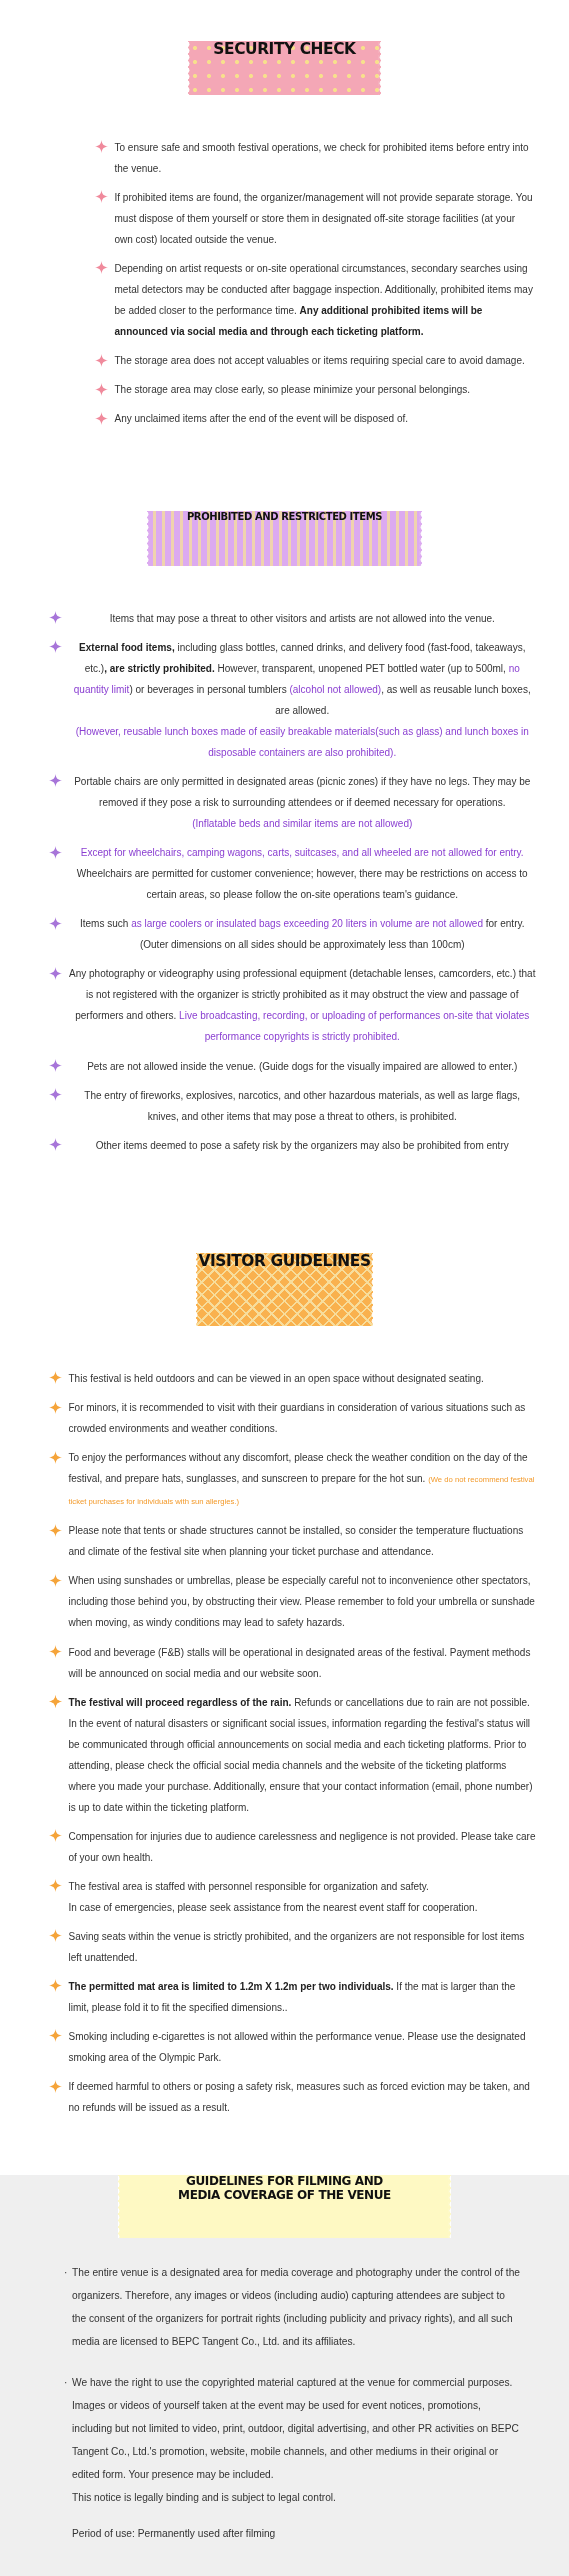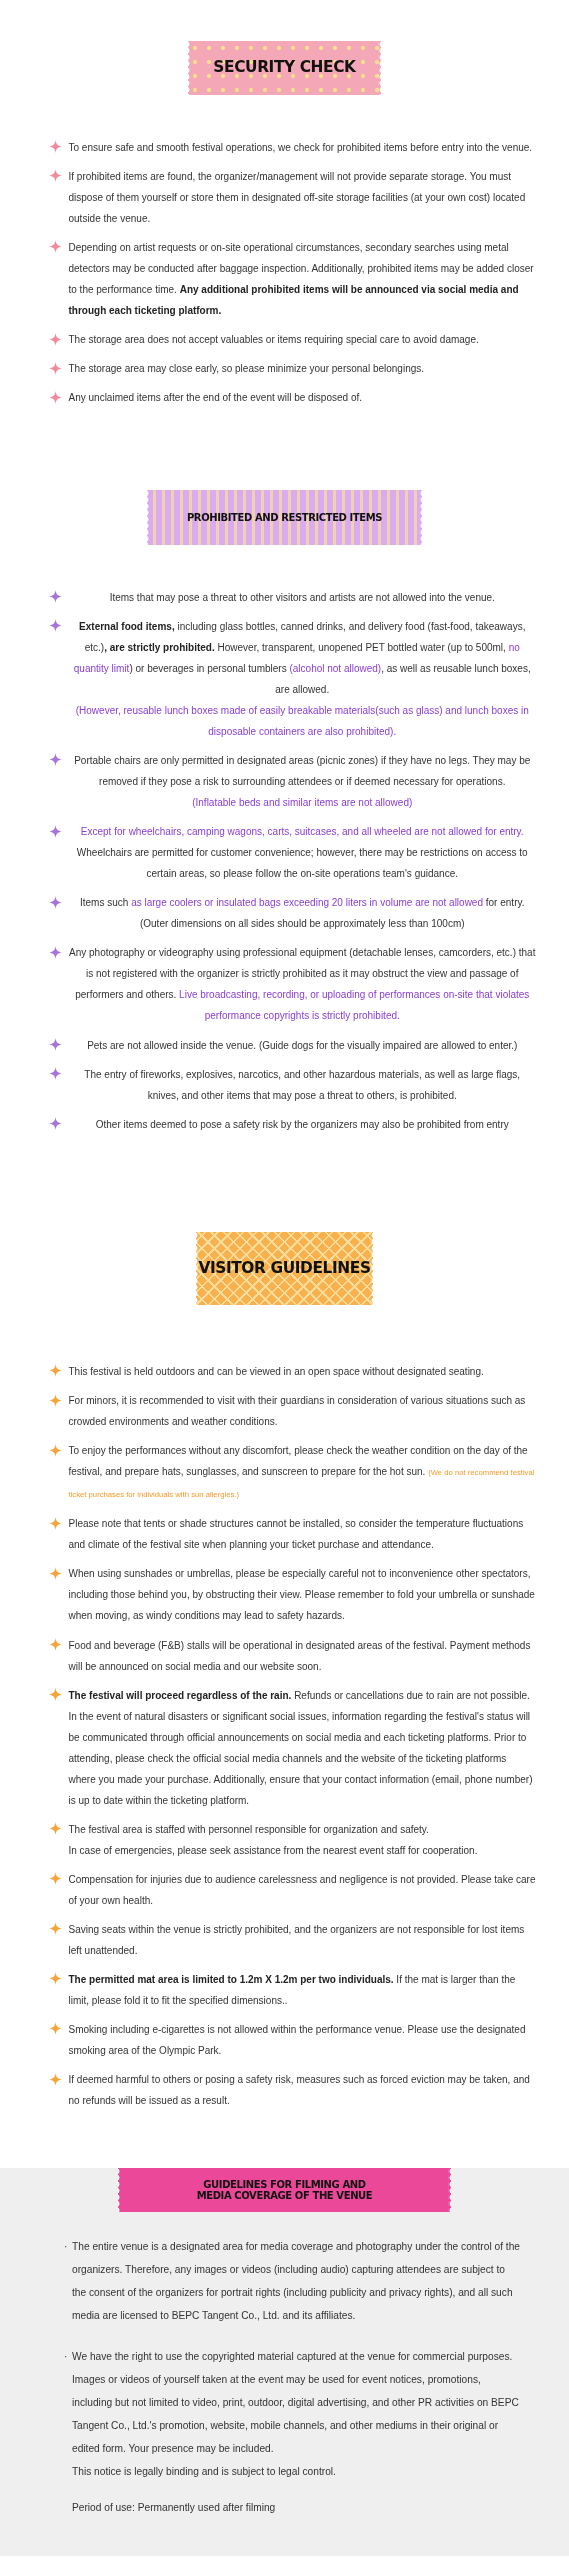--- a/index.html
+++ b/index.html
@@ -1,21 +1,21 @@
 <!DOCTYPE html>
 <html style="font-size:13px"><head>
 <meta charset="utf-8">
 <style>
   * { box-sizing: border-box; margin: 0; padding: 0; }
   body { width: 569px; background: #ffffff; font-family: "Liberation Sans", sans-serif; color: #333333; }
   .section { position: relative; width: 569px; }
   .banner-wrap { display: flex; justify-content: center; }
   .banner {
     position: relative;
-    display: flex; align-items: center; justify-content: center; text-align: center;
+    display: flex; align-items: flex-start; justify-content: center; text-align: center;
     font-family: "DejaVu Sans", sans-serif; font-weight: bold; color: #111;
     letter-spacing: -0.4px; line-height: 1.15;
     -webkit-mask-image:
       radial-gradient(circle at 0 50%, transparent 2.4px, #000 2.8px),
       radial-gradient(circle at 100% 50%, transparent 2.4px, #000 2.8px);
   }
   .banner::before, .banner::after {
     content: ""; position: absolute; top: 0; bottom: 0; width: 4.1px;
     background-image: radial-gradient(circle at 0 50%, #fff 2.4px, transparent 2.8px);
     background-size: 4.1px 6.5px;
@@ -34,33 +34,33 @@
     background-image: repeating-linear-gradient(90deg, #dcaaf0 0 5.7px, #f0d3ae 5.7px 9px);
   }
   .banner-visitor {
     margin-top: 24.4px; width: 177px; height: 73px; font-size: 15.4px;
     background-color: #f9b14e;
     background-image:
       repeating-linear-gradient(45deg, transparent 0 7.3px, #f7dd9c 7.3px 9px),
       repeating-linear-gradient(-45deg, transparent 0 7.3px, #f7dd9c 7.3px 9px);
   }
   .banner-filming {
-    width: 333px; height: 44px; font-size: 10px;
-    background: #ec4899;
+    width: 333px; height: 63px; font-size: 12px;
+    background: #fef9c3;
   }
   ul.items { list-style: none; padding: 0 33px 0 49px; }
   ul.items li { position: relative; padding-left: 19.5px; font-size: 10px; line-height: 21px; margin-bottom: 8.1px; }
   ul.items li .star { position: absolute; left: 0; top: 3.3px; width: 13px; height: 13px; }
   .star svg { width: 13px; height: 13px; display: block; }
   .b { font-weight: bold; color: #222; }
   .purple { color: #8a3fd1; }
   .orange-small { color: #f39a2b; font-size: 7.7px; }
-  .sec1-list { margin-top: 42px; }
+  .sec1-list { margin-top: 42px; margin-left: 46px; }
   .sec2-list { margin-top: 42px; text-align: center; }
-  .sec3-list { margin-top: 56px; }
+  .sec3-list { margin-top: 42px; }
   .filming { background: #efefef; margin-top: 57px; padding-bottom: 37px; }
   .filming .banner-wrap { padding-top: 0; }
   .filming-body { padding: 23px 49px 0 72px; font-size: 10.2px; line-height: 23px; color: #333; }
   .filming-body p { position: relative; }
   .filming-body .dot { position: absolute; left: -8.1px; top: 0; }
   .filming-body .gap { height: 18px; }
   .period { margin-top: 13px; }
 </style>
 </head>
 <body>
@@ -204,26 +204,26 @@
         </span></li>
       <li><span class="star">
           <svg viewBox="0 0 16 16">
             <path d="M8 0 C8.6 5.2 10.8 7.4 16 8 C10.8 8.6 8.6 10.8 8 16 C7.4 10.8 5.2 8.6 0 8 C5.2 7.4 7.4 5.2 8 0 Z" fill="#f5a43a"></path>
           </svg>
         </span><span class="b">The festival will proceed regardless of the rain.</span><span> Refunds or cancellations due to rain are not possible. In the event of natural disasters or significant social issues, information regarding the festival's status will be communicated through official announcements on social media and each ticketing platforms. Prior to attending, please check the official social media channels and the website of the ticketing platforms where you made your purchase. Additionally, ensure that your contact information (email, phone number) is up to date within the ticketing platform.</span></li>
       <li><span class="star">
           <svg viewBox="0 0 16 16">
             <path d="M8 0 C8.6 5.2 10.8 7.4 16 8 C10.8 8.6 8.6 10.8 8 16 C7.4 10.8 5.2 8.6 0 8 C5.2 7.4 7.4 5.2 8 0 Z" fill="#f5a43a"></path>
           </svg>
+        </span><span>Compensation for injuries due to audience carelessness and negligence is not provided. Please take care of your own health.</span></li>
+      <li><span class="star">
+          <svg viewBox="0 0 16 16">
+            <path d="M8 0 C8.6 5.2 10.8 7.4 16 8 C10.8 8.6 8.6 10.8 8 16 C7.4 10.8 5.2 8.6 0 8 C5.2 7.4 7.4 5.2 8 0 Z" fill="#f5a43a"></path>
+          </svg>
         </span><span>The festival area is staffed with personnel responsible for organization and safety.</span><br><span>In case of emergencies, please seek assistance from the nearest event staff for cooperation.</span></li>
-      <li><span class="star">
-          <svg viewBox="0 0 16 16">
-            <path d="M8 0 C8.6 5.2 10.8 7.4 16 8 C10.8 8.6 8.6 10.8 8 16 C7.4 10.8 5.2 8.6 0 8 C5.2 7.4 7.4 5.2 8 0 Z" fill="#f5a43a"></path>
-          </svg>
-        </span><span>Compensation for injuries due to audience carelessness and negligence is not provided. Please take care of your own health.</span></li>
       <li><span class="star">
           <svg viewBox="0 0 16 16">
             <path d="M8 0 C8.6 5.2 10.8 7.4 16 8 C10.8 8.6 8.6 10.8 8 16 C7.4 10.8 5.2 8.6 0 8 C5.2 7.4 7.4 5.2 8 0 Z" fill="#f5a43a"></path>
           </svg>
         </span><span>Saving seats within the venue is strictly prohibited, and the organizers are not responsible for lost items left unattended.</span></li>
       <li><span class="star">
           <svg viewBox="0 0 16 16">
             <path d="M8 0 C8.6 5.2 10.8 7.4 16 8 C10.8 8.6 8.6 10.8 8 16 C7.4 10.8 5.2 8.6 0 8 C5.2 7.4 7.4 5.2 8 0 Z" fill="#f5a43a"></path>
           </svg>
         </span><span class="b">The permitted mat area is limited to 1.2m X 1.2m per two individuals.</span><span> If the mat is larger than the limit, please fold it to fit the specified dimensions..</span></li>

